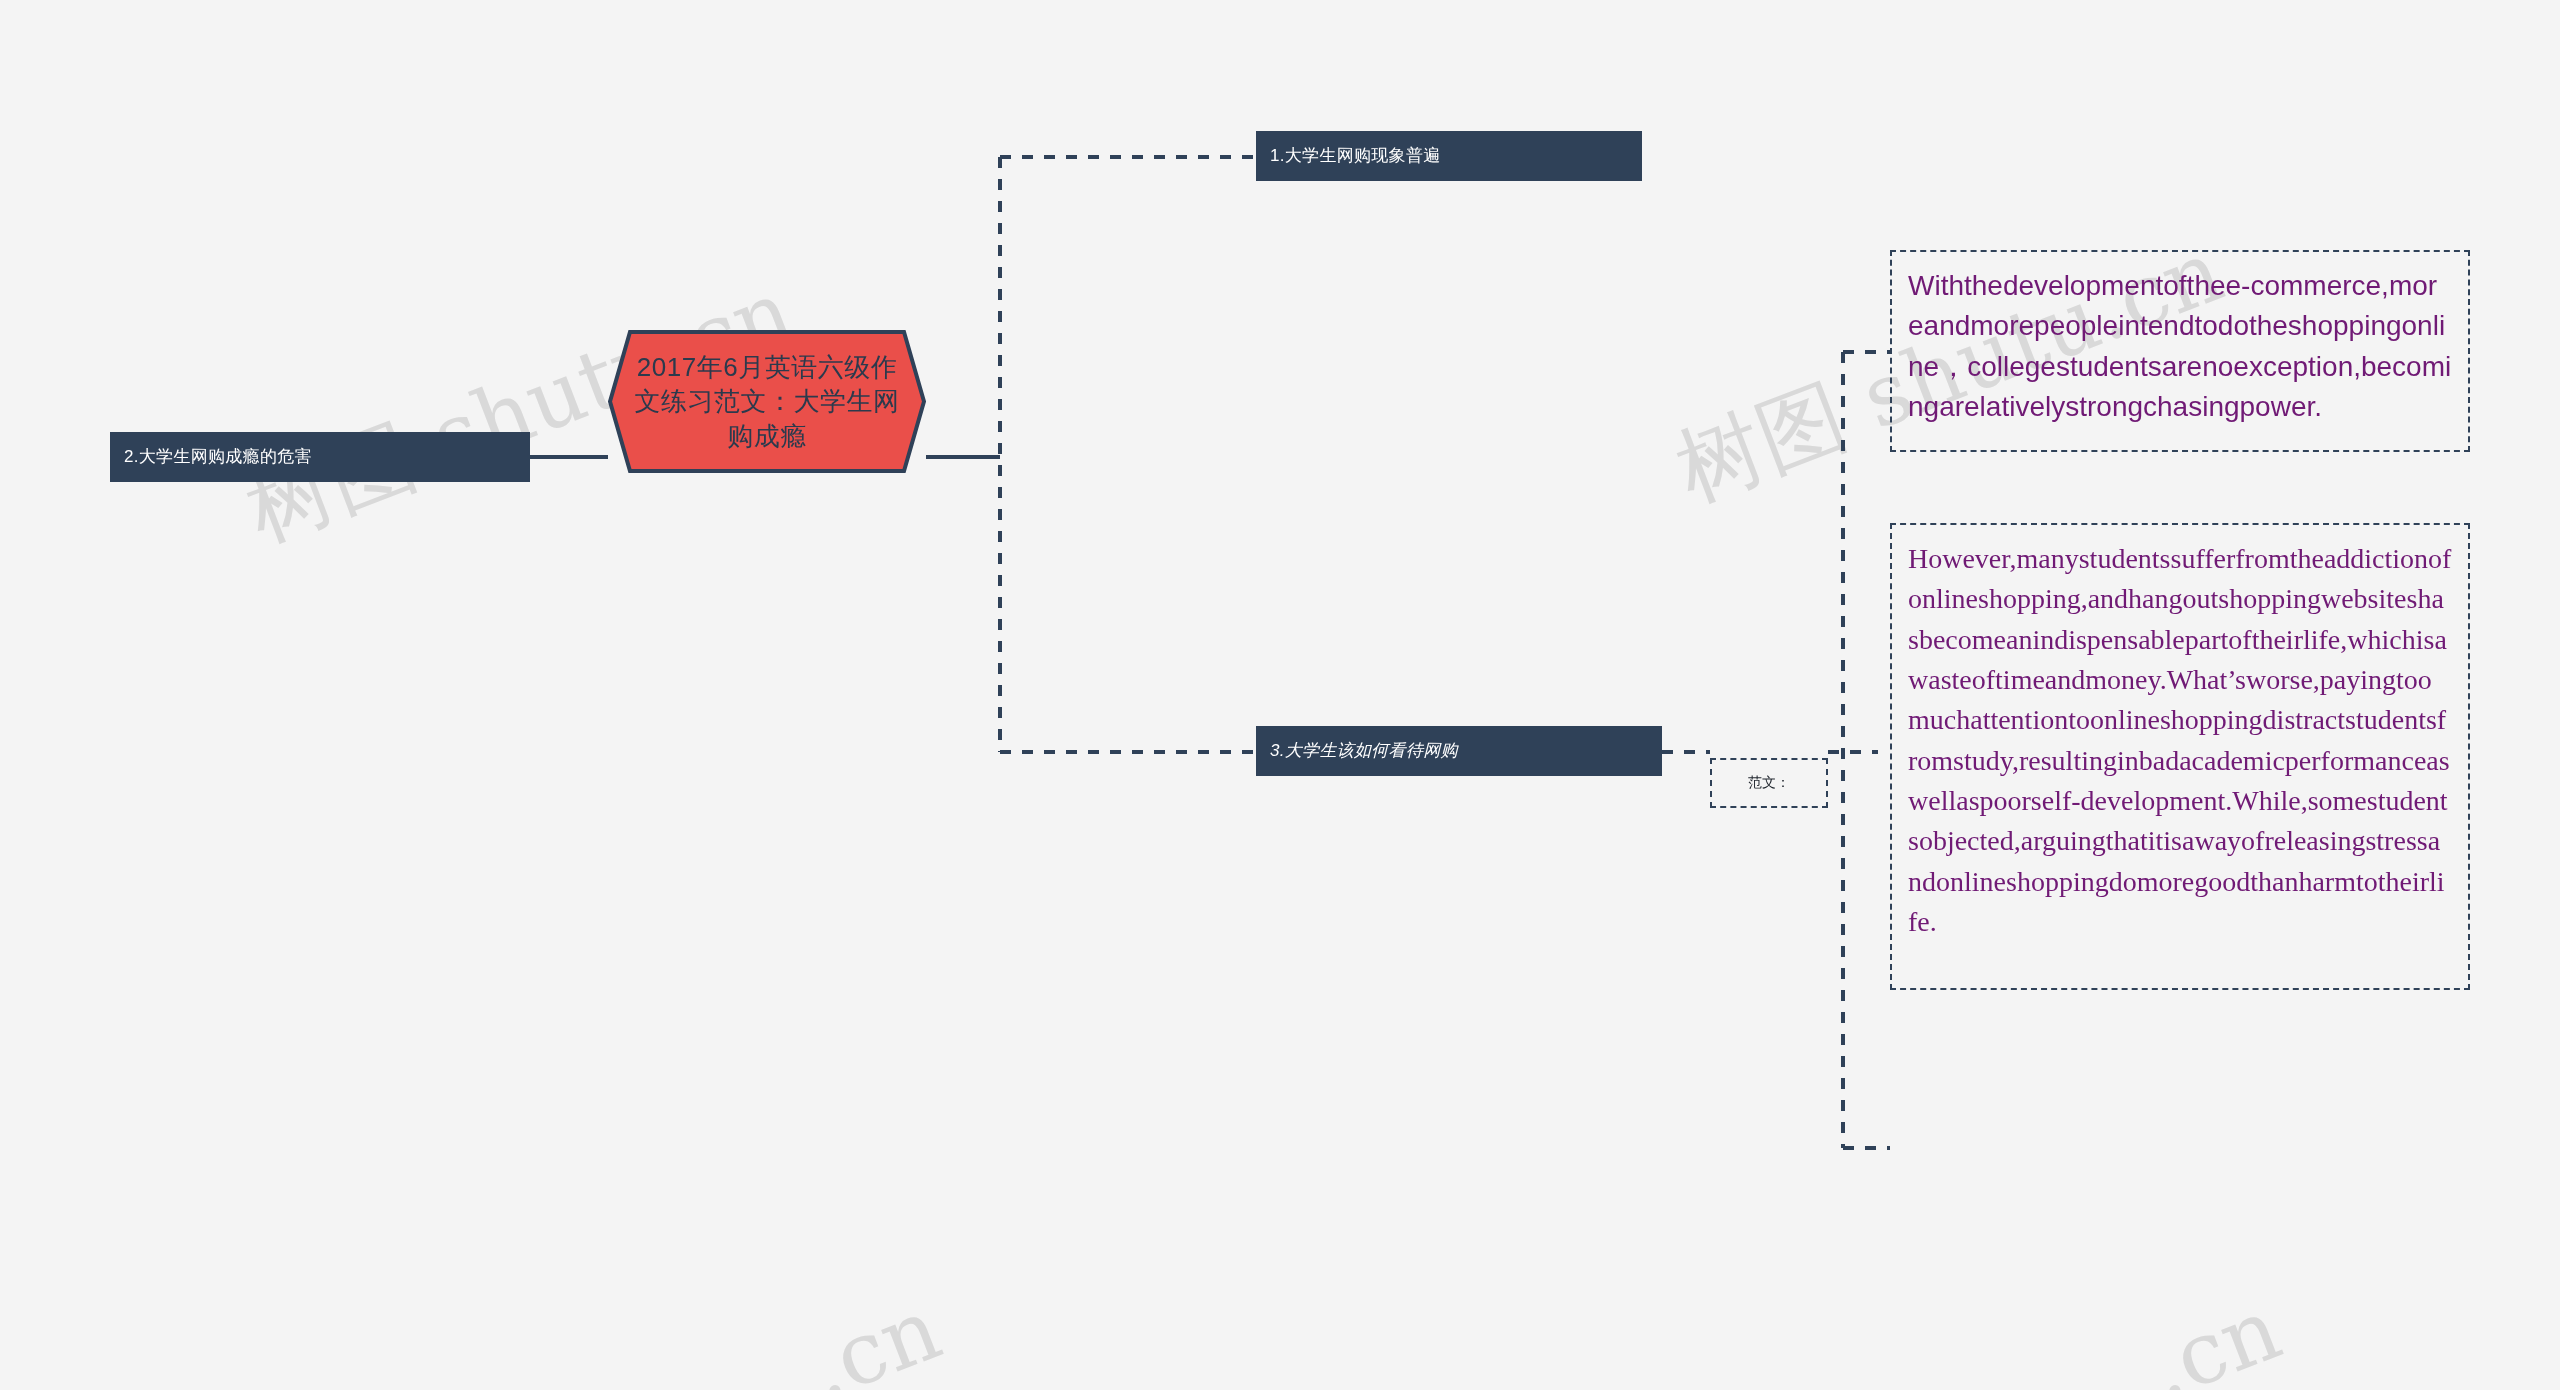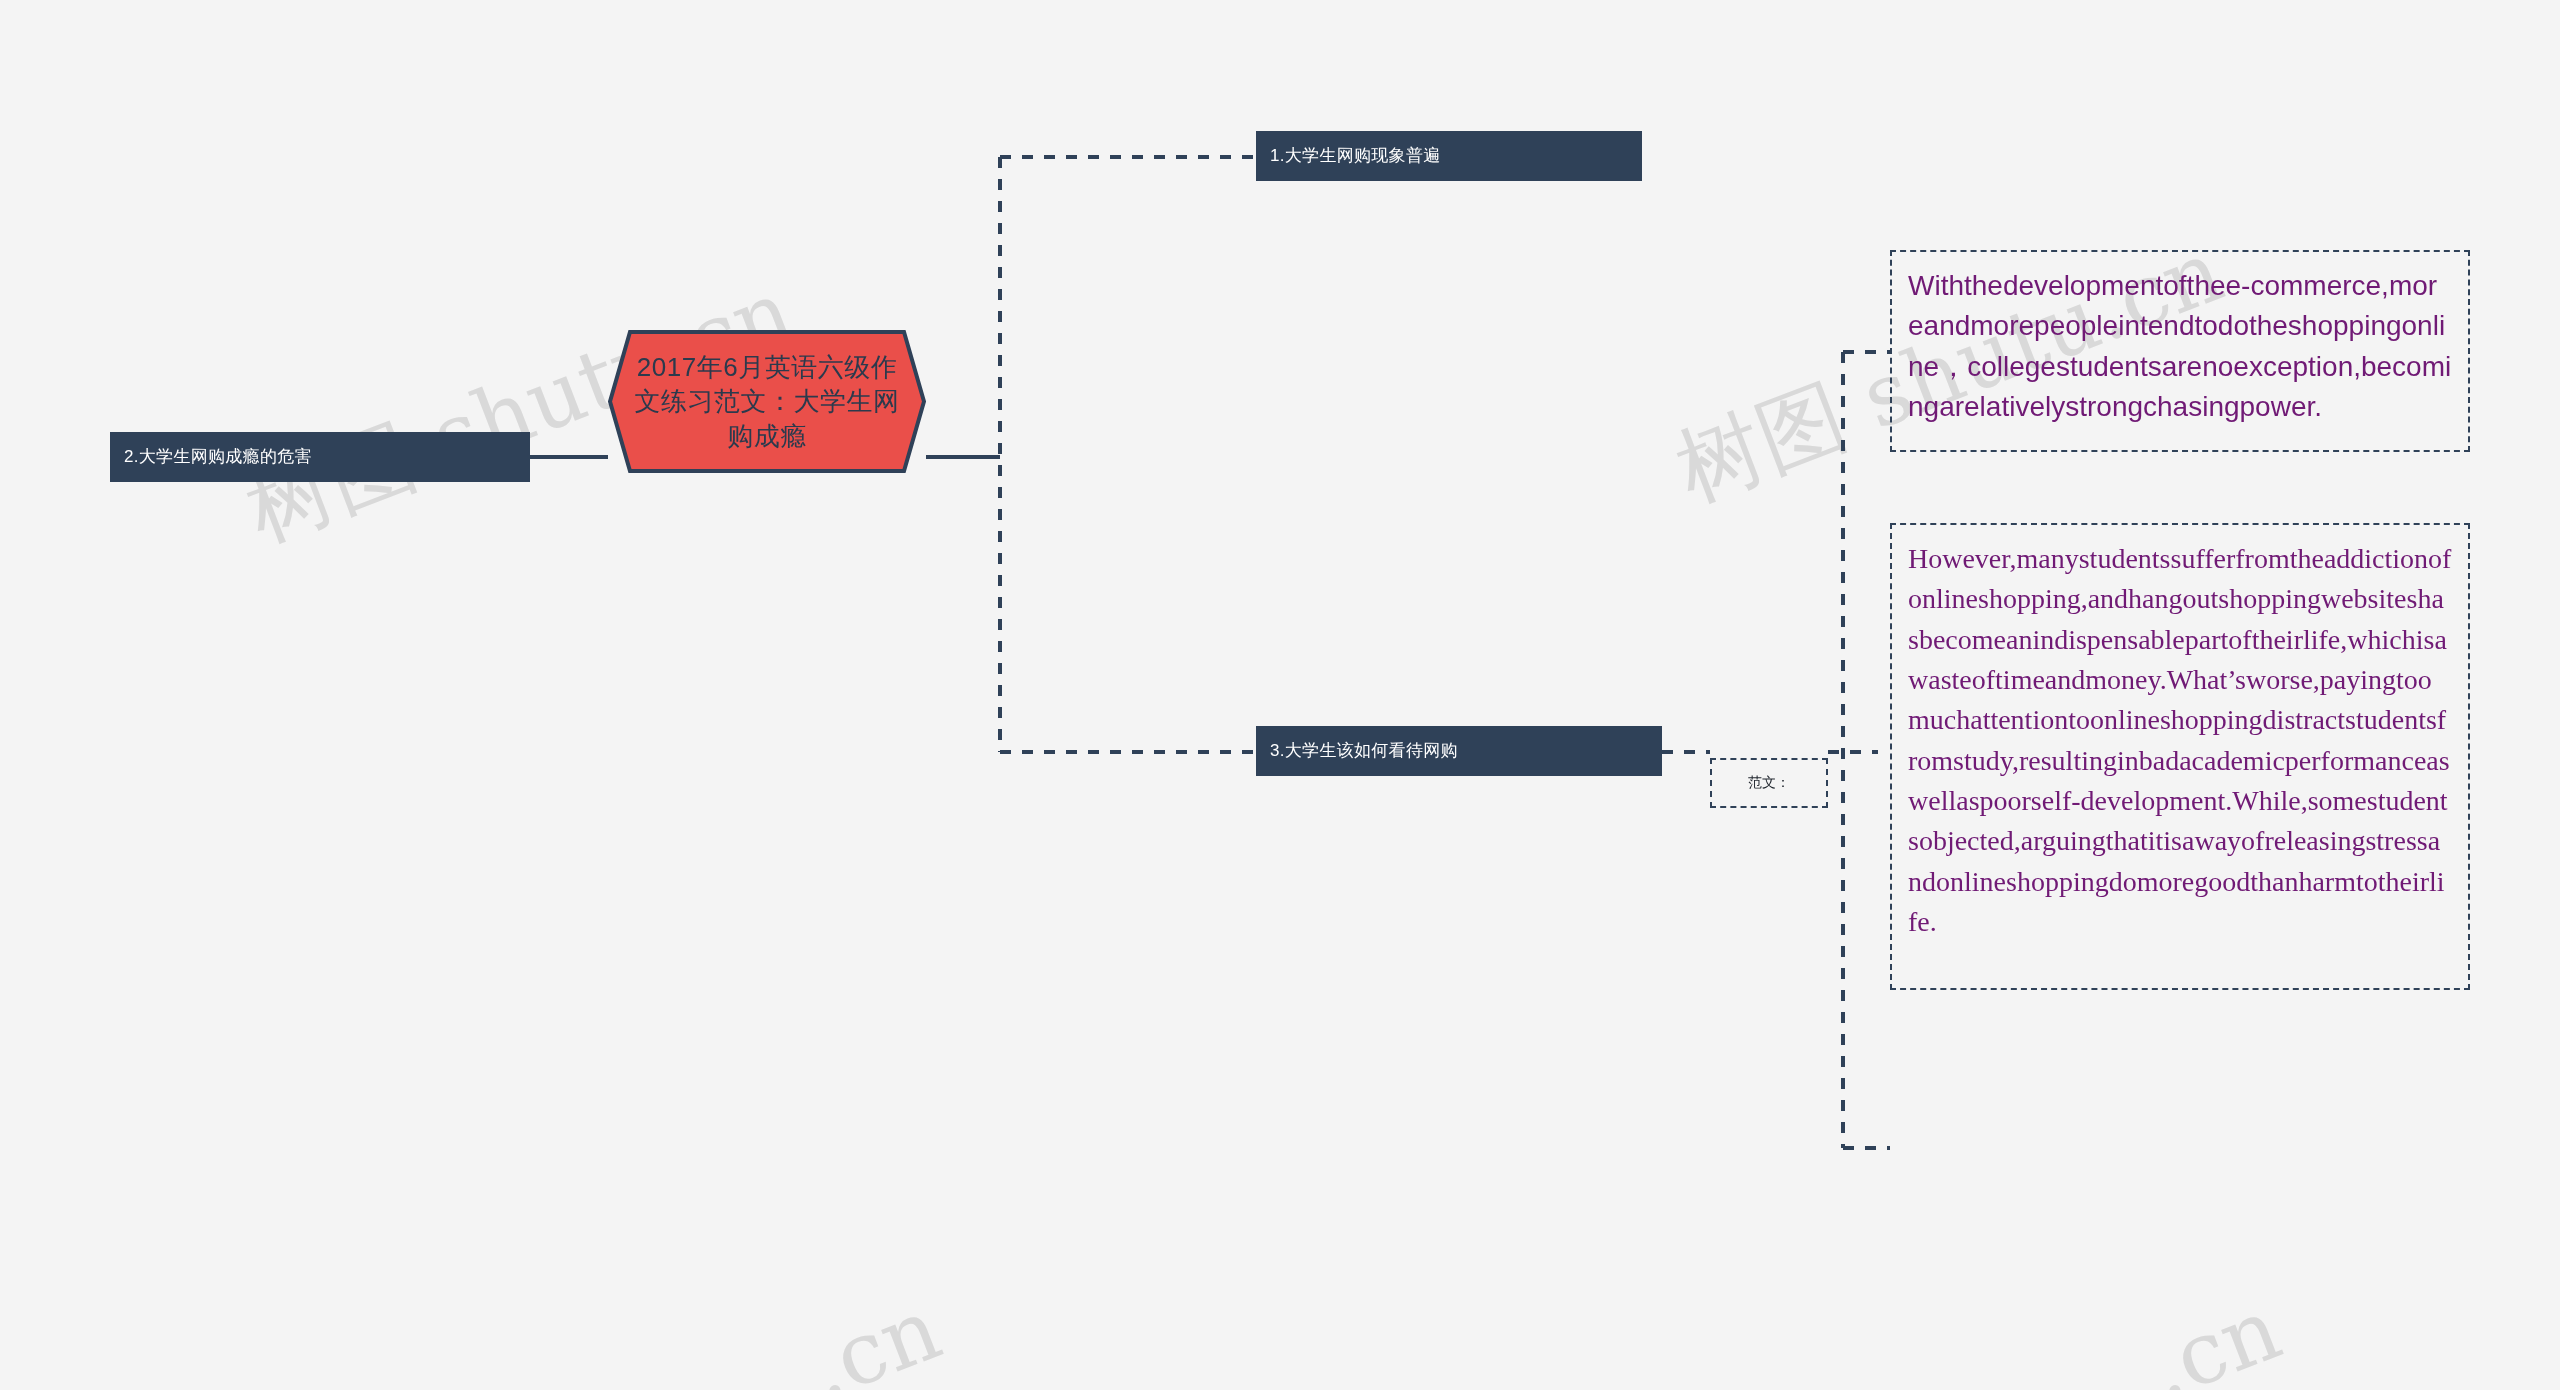--- a/index.html
+++ b/index.html
@@ -88,21 +88,21 @@
     display: flex;
     align-items: center;
     justify-content: flex-start;
     padding: 9px 14px;
     box-sizing: border-box;
     white-space: nowrap;
     letter-spacing: 0.3px;
   }
   #branch-1 { left: 1256px; top: 131px; width: 386px; height: 50px; }
   #branch-2 { left: 110px;  top: 432px; width: 420px; height: 50px; }
-  #branch-3 { left: 1256px; top: 726px; width: 406px; height: 50px; }
+  #branch-3 { left: 1256px; top: 726px; width: 406px; height: 50px; font-style: italic; }
 
   
   .dash-box {
     position: absolute;
     border: 2px dashed #2f4158;
     background: transparent;
     box-sizing: border-box;
     color: #20262e;
   }
   #fanwen-box {

